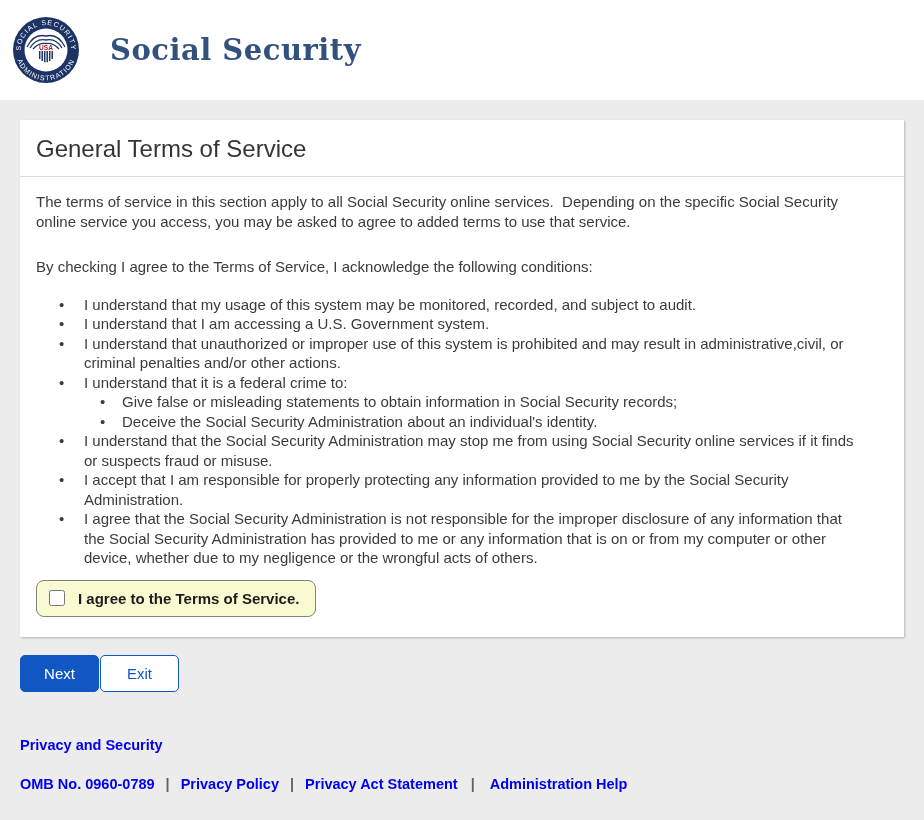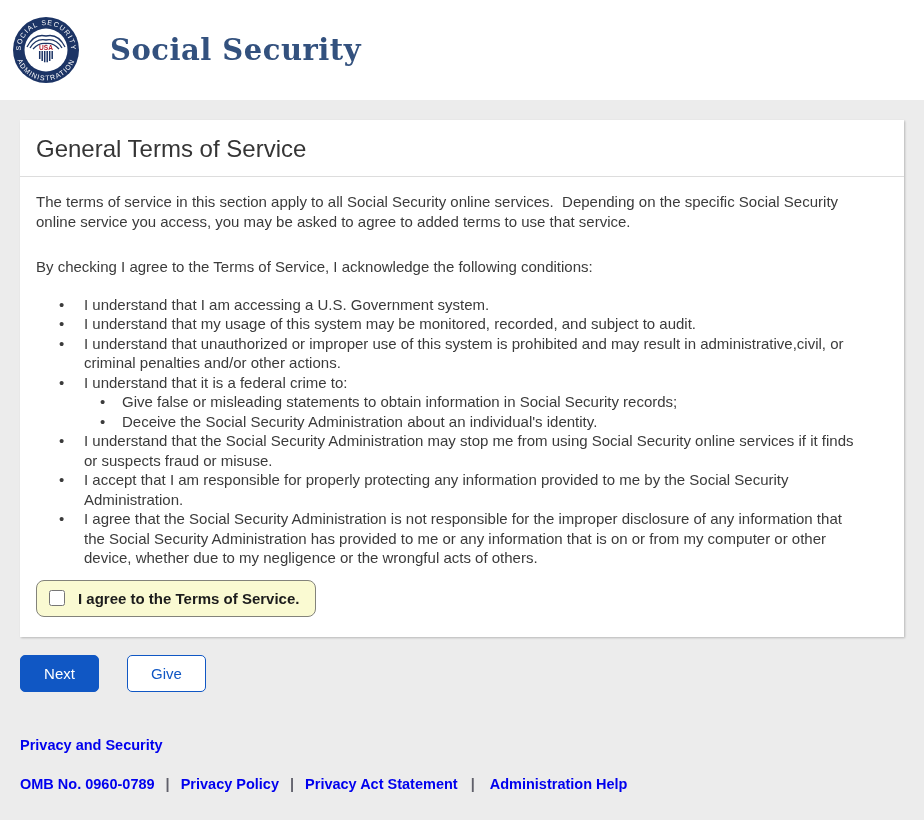--- a/index.html
+++ b/index.html
@@ -83,21 +83,21 @@
     margin: 0 13px 0 0;
     accent-color: #ffffff;
     cursor: pointer;
   }
   .agree-label {
     font-size: 15px;
     font-weight: 700;
     color: #1c1c1c;
   }
   
-  .btn-row { display: flex; gap: 28px; margin-top: 18px; padding-left: 20px; }
+  .btn-row { display: flex; gap: 1px; margin-top: 18px; padding-left: 20px; }
   .btn {
     font-family: "Liberation Sans", sans-serif;
     font-size: 15px;
     border-radius: 5px;
     padding: 9px 0;
     width: 79px;
     text-align: center;
     cursor: pointer;
   }
   .btn-primary {
@@ -157,43 +157,43 @@
 <div class="main-wrap">
   <div class="card">
     <div class="card-header">General Terms of Service</div>
     <div class="card-body">
       <div class="text-col">
         <div id="intro-paragraphs">
             <p class="intro-p">The terms of service in this section apply to all Social Security online services.  Depending on the specific Social Security online service you access, you may be asked to agree to added terms to use that service.</p>
             <p class="intro-p">By checking I agree to the Terms of Service, I acknowledge the following conditions:</p>
           </div>
         <ul class="conditions" id="conditions-list">
+            <li><span>I understand that my usage of this system may be monitored, recorded, and subject to audit.</span></li>
             <li><span>I understand that I am accessing a U.S. Government system.</span></li>
-            <li><span>I understand that my usage of this system may be monitored, recorded, and subject to audit.</span></li>
             <li><span>I understand that unauthorized or improper use of this system is prohibited and may result in administrative,civil, or criminal penalties and/or other actions.</span></li>
             <li><span>I understand that it is a federal crime to:</span><ul class="sub-list">
                 <li>Give false or misleading statements to obtain information in Social Security records;</li>
                 <li>Deceive the Social Security Administration about an individual's identity.</li>
               </ul></li>
             <li><span>I understand that the Social Security Administration may stop me from using Social Security online services if it finds or suspects fraud or misuse.</span></li>
             <li><span>I accept that I am responsible for properly protecting any information provided to me by the Social Security Administration.</span></li>
             <li><span>I agree that the Social Security Administration is not responsible for the improper disclosure of any information that the Social Security Administration has provided to me or any information that is on or from my computer or other device, whether due to my negligence or the wrongful acts of others.</span></li>
           </ul>
       </div>
       <label class="agree-box">
         <input type="checkbox" style="">
         <span class="agree-label">I agree to the Terms of Service.</span>
       </label>
     </div>
   </div>
 </div>
 
 <div class="btn-row">
   <button class="btn btn-primary">Next</button>
-  <button class="btn btn-secondary">Give</button>
+  <button class="btn btn-secondary">Exit</button>
 </div>
 
 <div class="footer">
   <div>
     <a href="#">Privacy and Security</a>
   </div>
   <div class="footer-links-row" id="footer-links-row">
       <a href="#">OMB No. 0960-0789</a>
       <span class="footer-sep">|</span>
       <a href="#">Privacy Policy</a>

